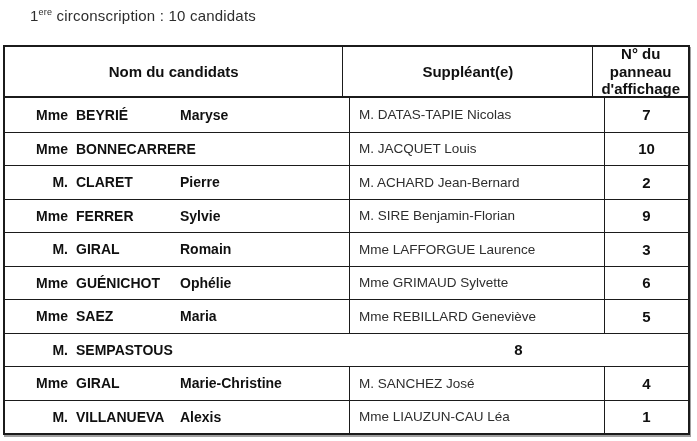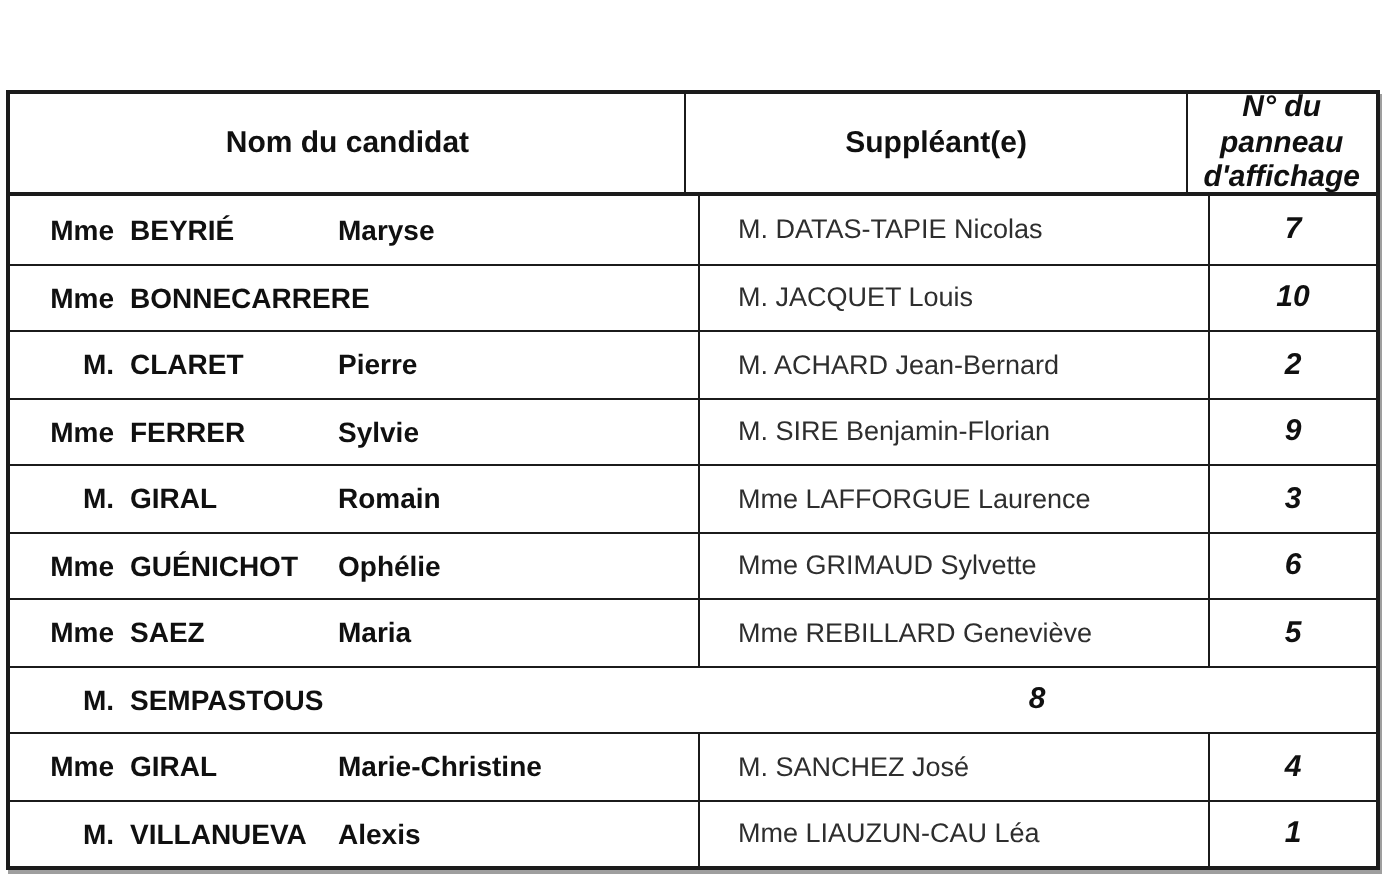--- a/index.html
+++ b/index.html
@@ -27,61 +27,65 @@
 
   .header-row {
     display: flex; height: 51px;
     border-bottom: 2.5px solid #1b1b1b;
   }
   .row { display: flex; height: 33.5px; }
   .row + .row { border-top: 1.5px solid #1b1b1b; }
 
   .c1 { width: 344px; }
   .c2 { width: 256px; border-left: 1.5px solid #1b1b1b; border-right: 1.5px solid #1b1b1b; }
-  .c3 { flex: 1; font-style: italic; }
+  .c3 { flex: 1; }
 
   .hcell {
     display: flex; align-items: center; justify-content: center;
     text-align: center; font-weight: 700; font-size: 15px;
     line-height: 1.18; padding: 0 8px; color: #101010;
   }
 
   .cell-candidate {
     display: grid;
     grid-template-columns: 52px 96px auto;
     column-gap: 8px;
     align-items: center;
     font-weight: 700; font-size: 14px; color: #101010;
     height: 100%;
+    padding-left: 11px;
   }
   .civility { text-align: right; }
 
   .cell-substitute {
     display: flex; align-items: center;
-    padding-left: 19px;
+    padding-left: 9px;
     font-size: 13.5px; font-weight: 400; color: #2e2e2e;
     height: 100%;
   }
 
   .cell-panel {
     display: flex; align-items: center; justify-content: center;
     font-weight: 700; font-size: 15px; color: #101010;
     height: 100%;
   }
 </style>
 </head>
 <body>
 
 <div class="page">
 
+  <div class="title">
+    <span>1</span><sup>ere</sup><span> circonscription : 10 candidats</span>
+  </div>
 
   <div class="table">
 
     <div class="header-row">
-      <div class="hcell c1">Nom du candidat</div>
+      <div class="hcell c1">Nom du candidats</div>
       <div class="hcell c2">Suppléant(e)</div>
       <div class="hcell c3">N° du panneau d'affichage</div>
     </div>
 
     <div class="row">
       <div class="c1 cell-candidate">
         <span class="civility">Mme</span>
         <span>BEYRIÉ</span>
         <span>Maryse</span>
       </div>

